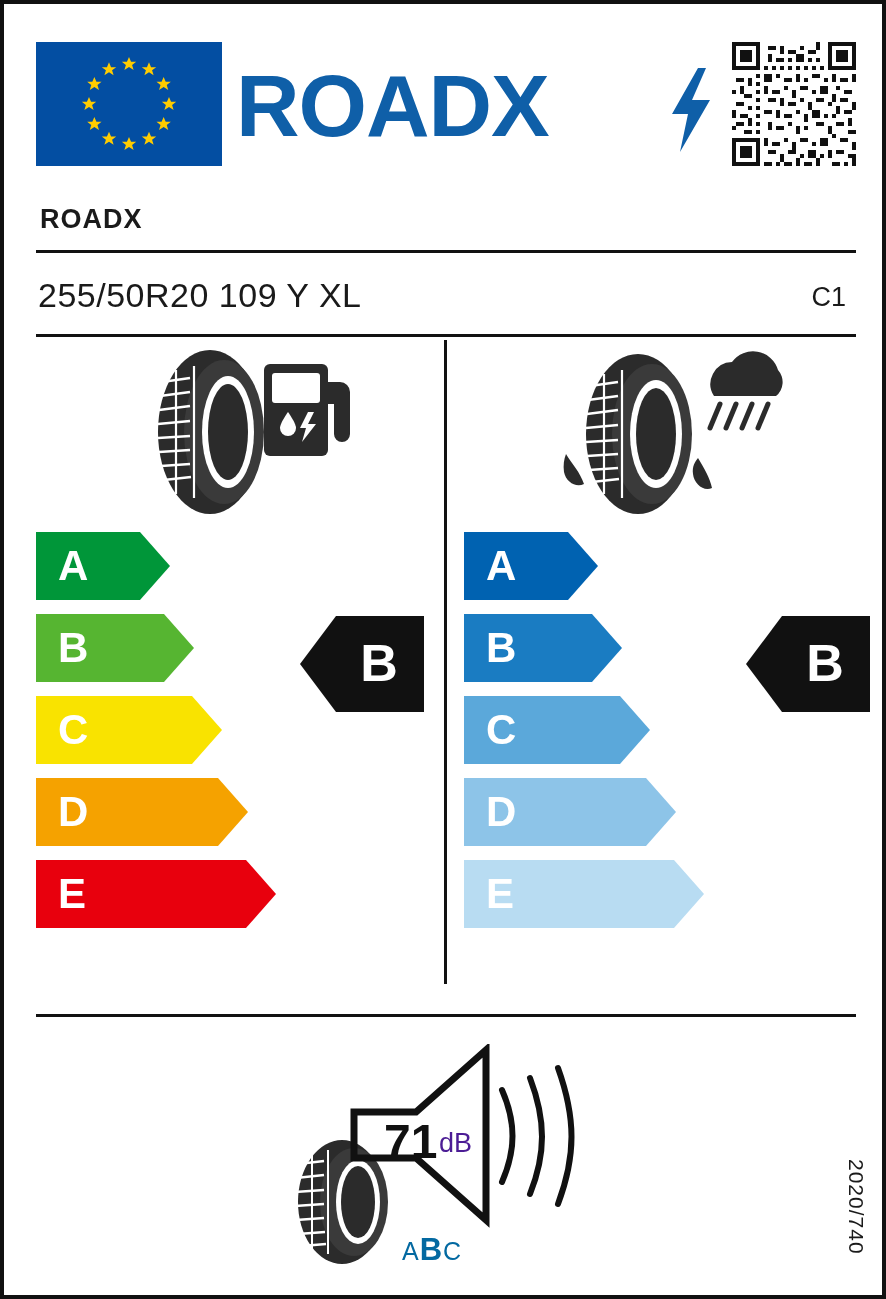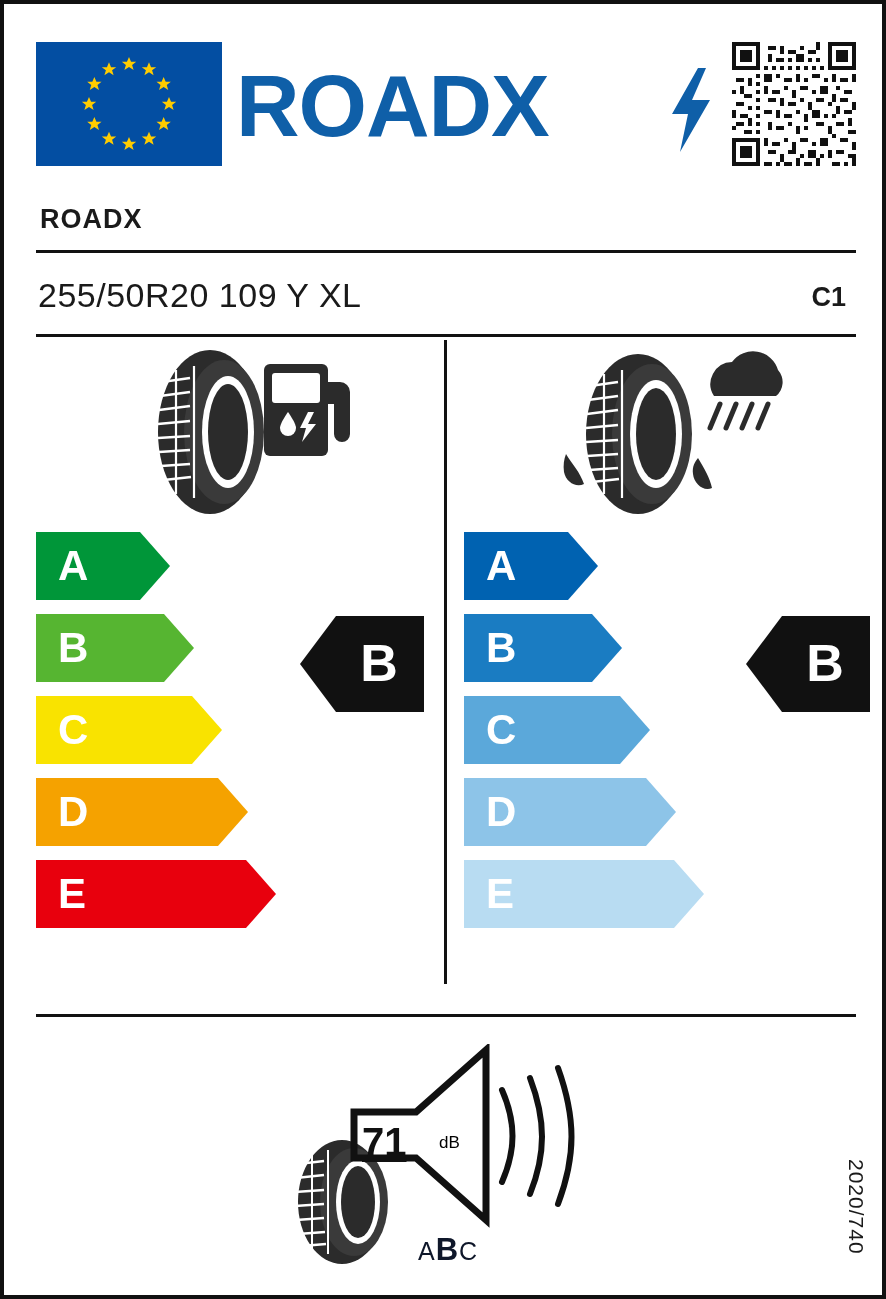--- a/index.html
+++ b/index.html
@@ -86,21 +86,20 @@
     position: absolute;
     left: 34px; top: 272px;
     font-size: 34px;
     letter-spacing: 0.5px;
     text-align: center;
   }
   .class-code {
     position: absolute;
     right: 36px; top: 278px;
     font-size: 27px;
-    font-weight: bold;
   }
 
   
   .vline {
     position: absolute;
     left: 440px; top: 336px;
     width: 3px; height: 644px;
     background: #111;
   }
 
@@ -159,39 +158,38 @@
   .callout-right { left: 742px; top: 604px; }
 
   
   .noise {
     position: absolute;
     left: 280px; top: 1040px;
     width: 320px; height: 230px;
   }
   .noise-db {
     position: absolute;
-    left: 78px; top: 78px;
-    font-size: 40px;
+    left: 100px; top: 78px;
+    font-size: 48px;
     font-weight: bold;
     color: #111;
     line-height: 40px;
-    text-decoration: underline;
   }
   .noise-unit {
     position: absolute;
     left: 155px; top: 84px;
-    font-size: 17px;
-    color: #000000;
+    font-size: 27px;
+    color: #4c1d95;
     line-height: 30px;
   }
   .noise-class {
     position: absolute;
-    left: 134px; top: 188px;
+    left: 118px; top: 188px;
     font-size: 25px;
-    color: #0f172a;
+    color: #0369a1;
     letter-spacing: 1px;
   }
   .noise-class b { font-size: 31px; }
 
   
   .vdate {
     position: absolute;
     right: 14px; bottom: 40px;
     font-size: 21px;
     letter-spacing: 1px;

